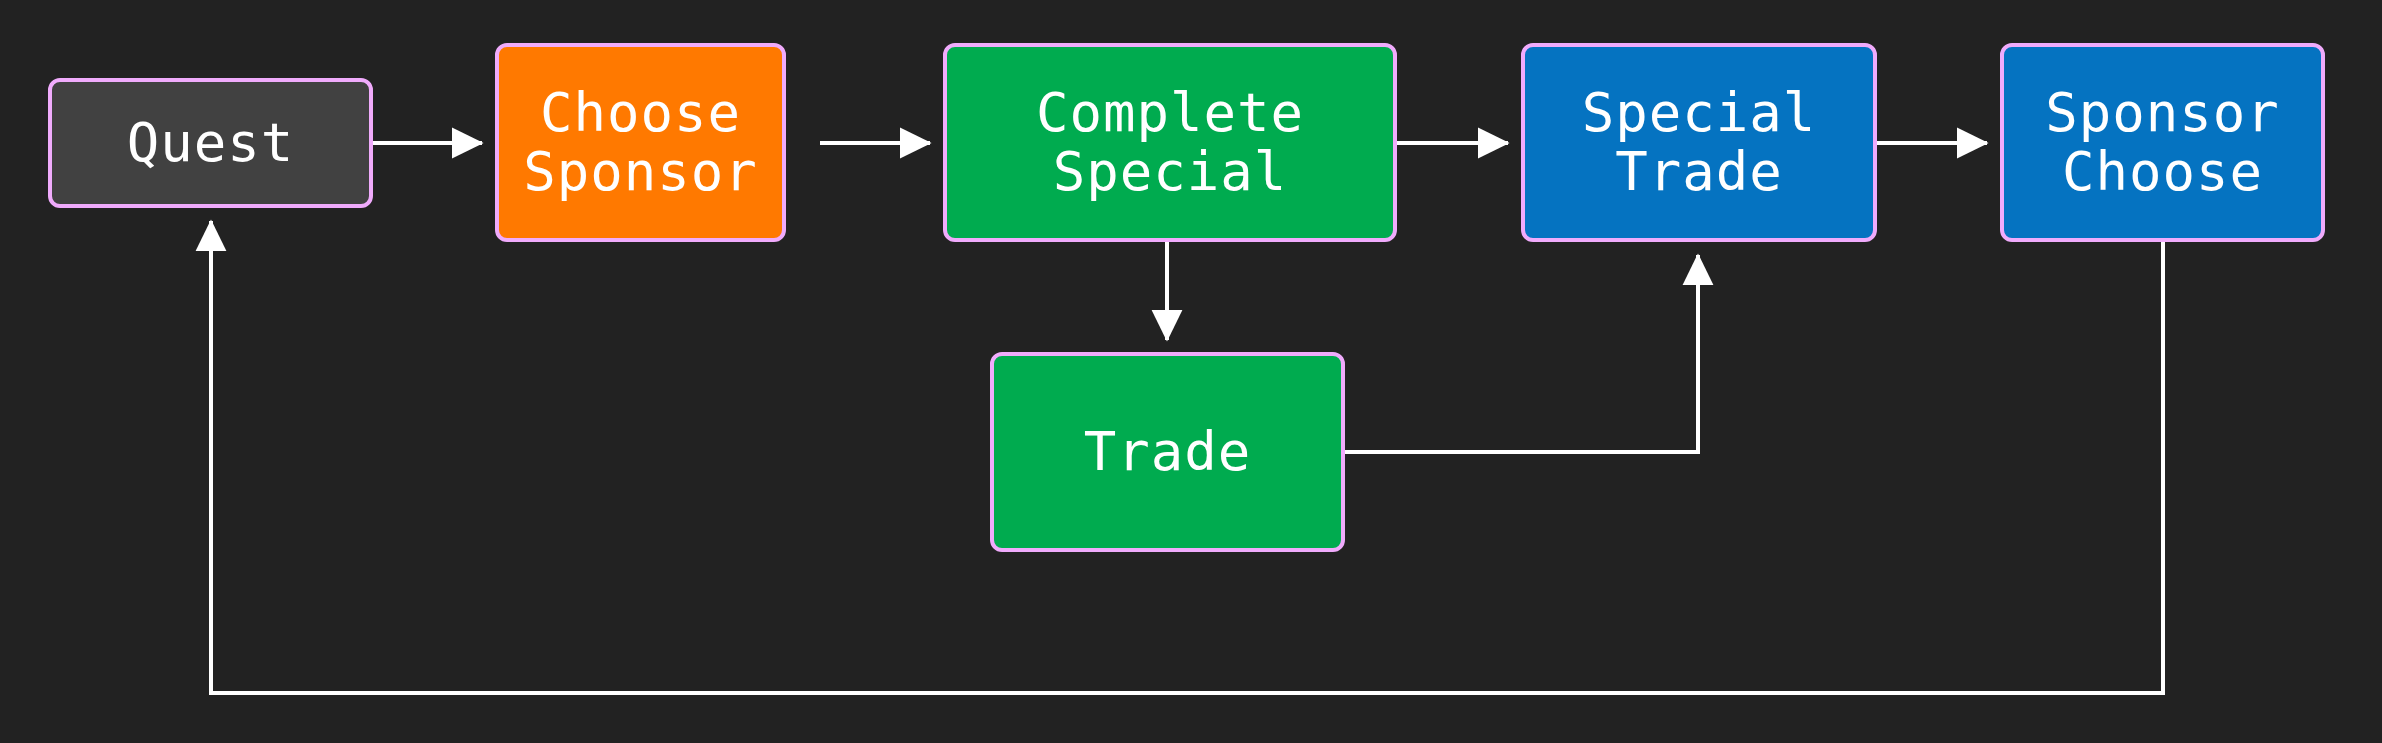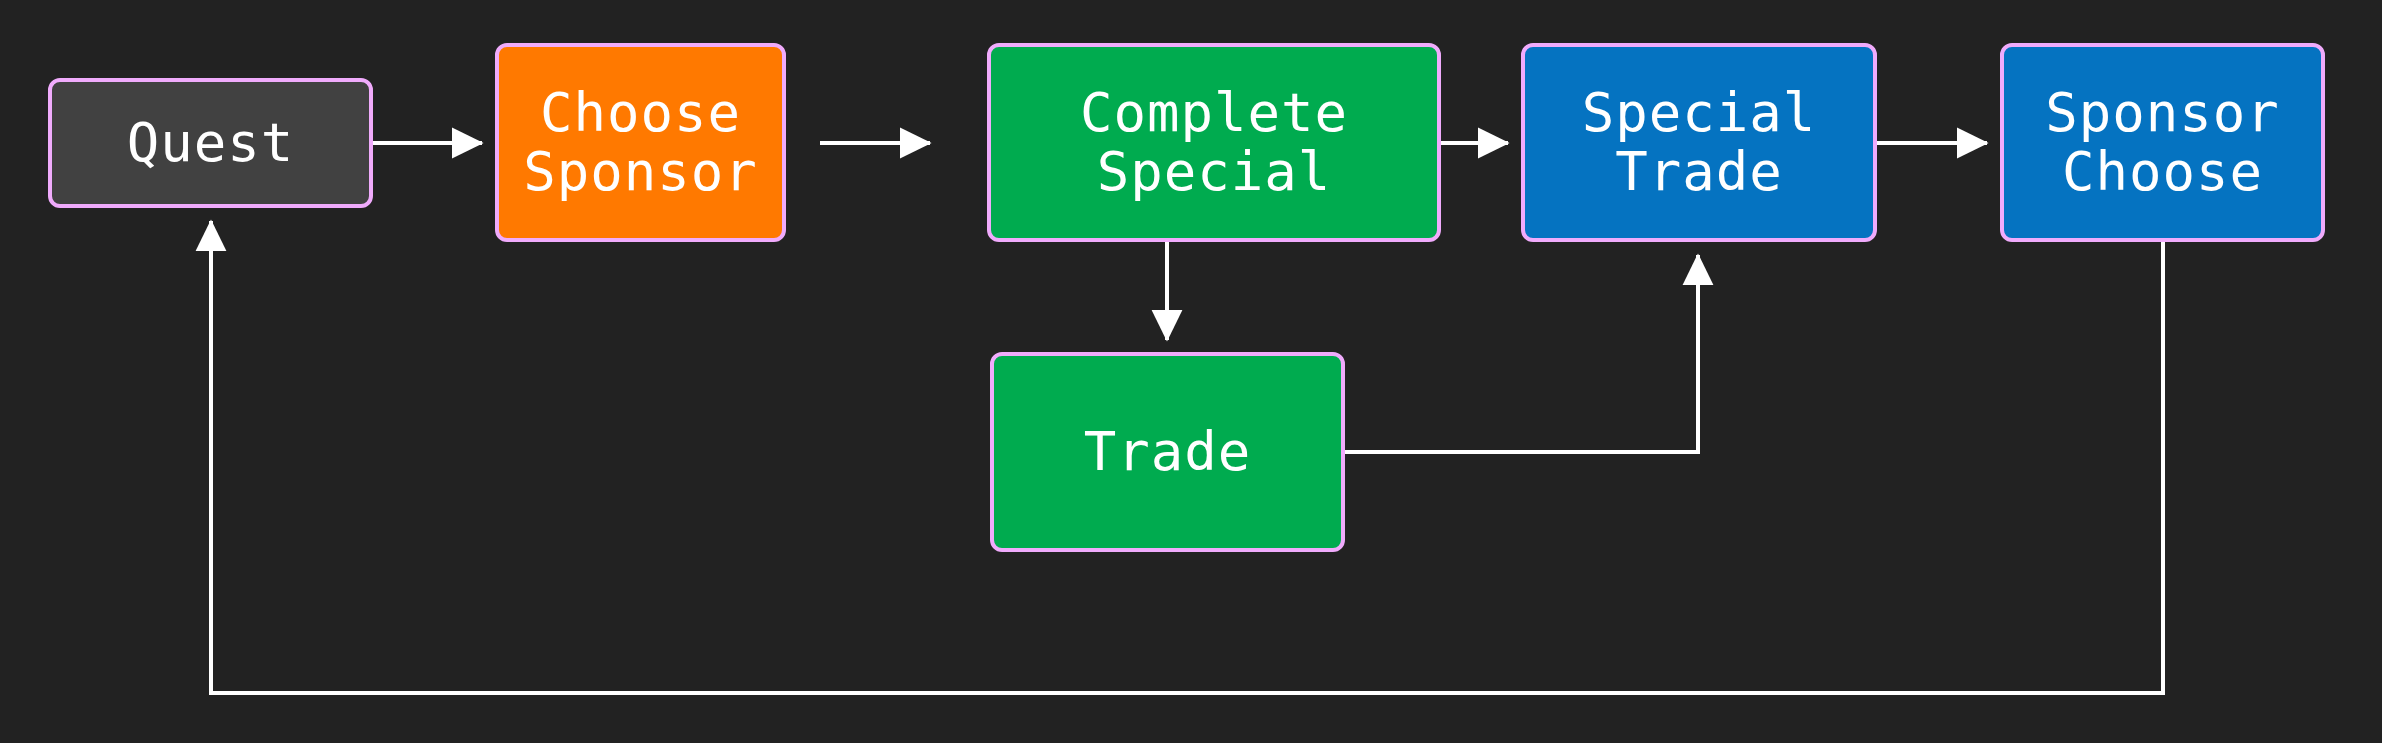--- a/index.html
+++ b/index.html
@@ -73,21 +73,21 @@
 
   <div class="node" style="left:48px; top:78px; width:325px; height:130px; background:#414141;">
     <span>Quest</span>
   </div>
 
   <div class="node" style="left:495px; top:43px; width:291px; height:199px; background:#ff7900;">
     <span>Choose</span>
     <span class="line2">Sponsor</span>
   </div>
 
-  <div class="node" style="left:943px; top:43px; width:454px; height:199px; background:#00ab4f;margin-left:44px;">
+  <div class="node" style="left:943px; top:43px; width:454px; height:199px; background:#00ab4f;">
     <span>Complete</span>
     <span class="line2">Special</span>
   </div>
 
   <div class="node" style="left:1521px; top:43px; width:356px; height:199px; background:#0573c1;">
     <span>Special</span>
     <span class="line2">Trade</span>
   </div>
 
   <div class="node" style="left:2000px; top:43px; width:325px; height:199px; background:#0573c1;">

